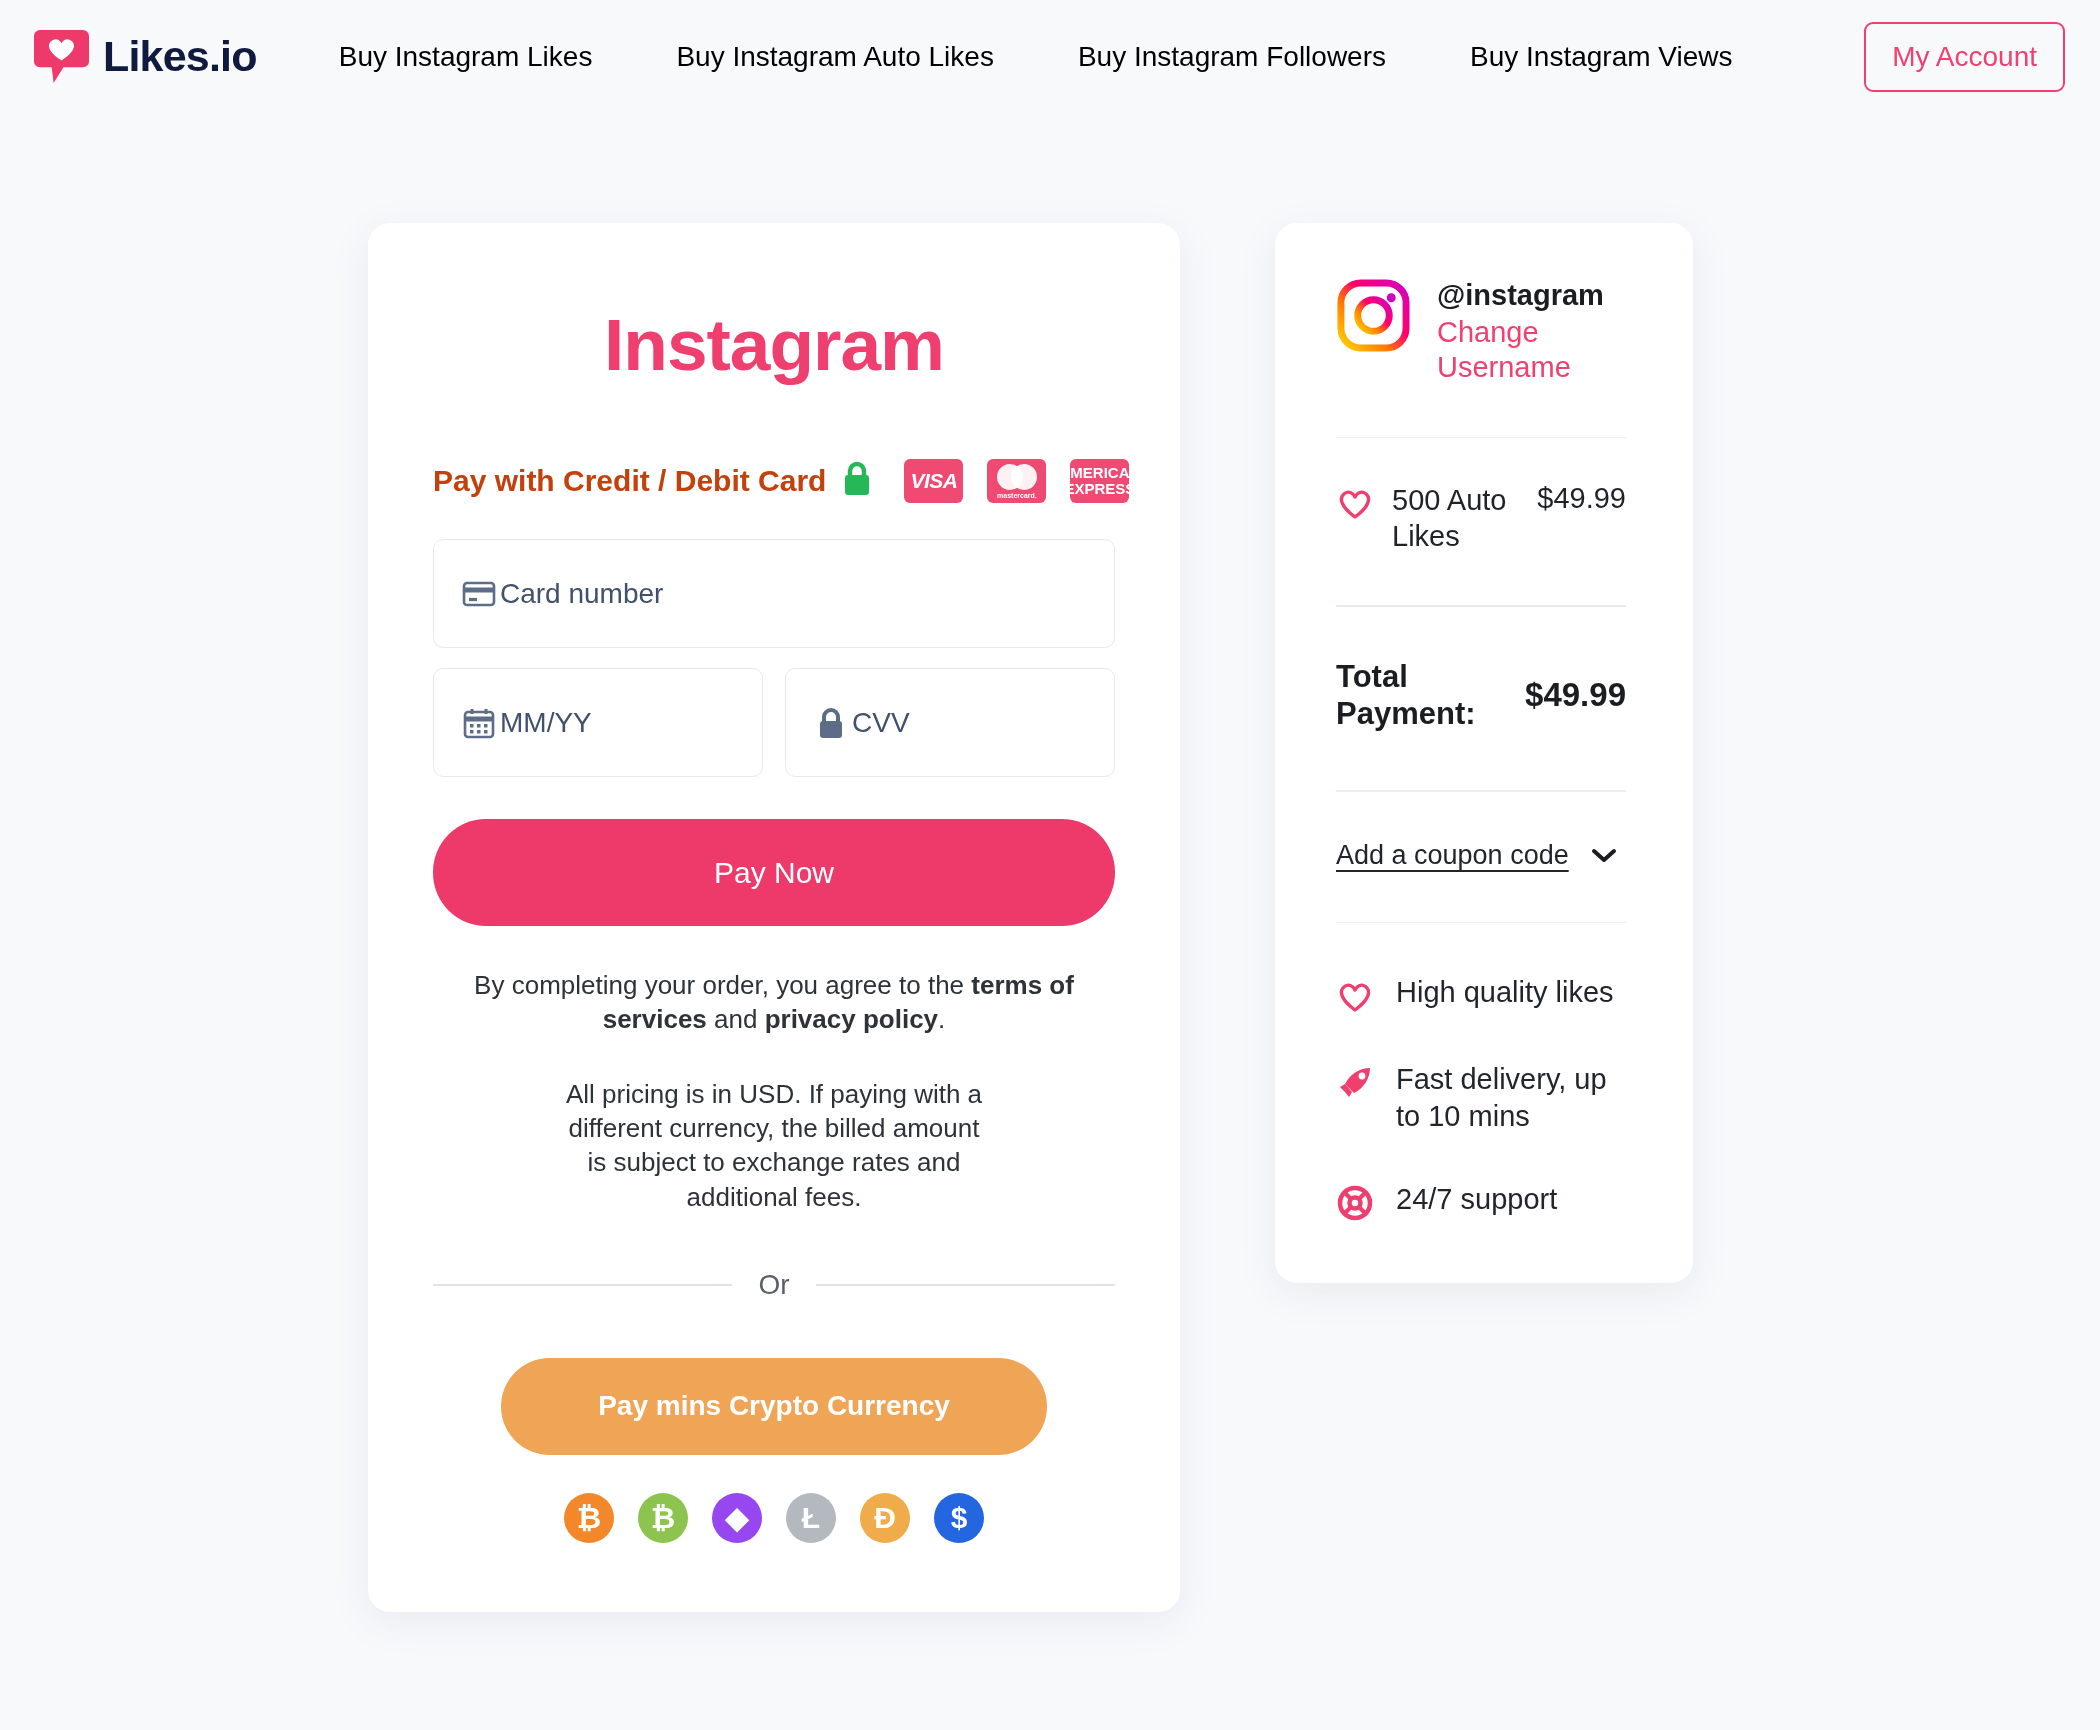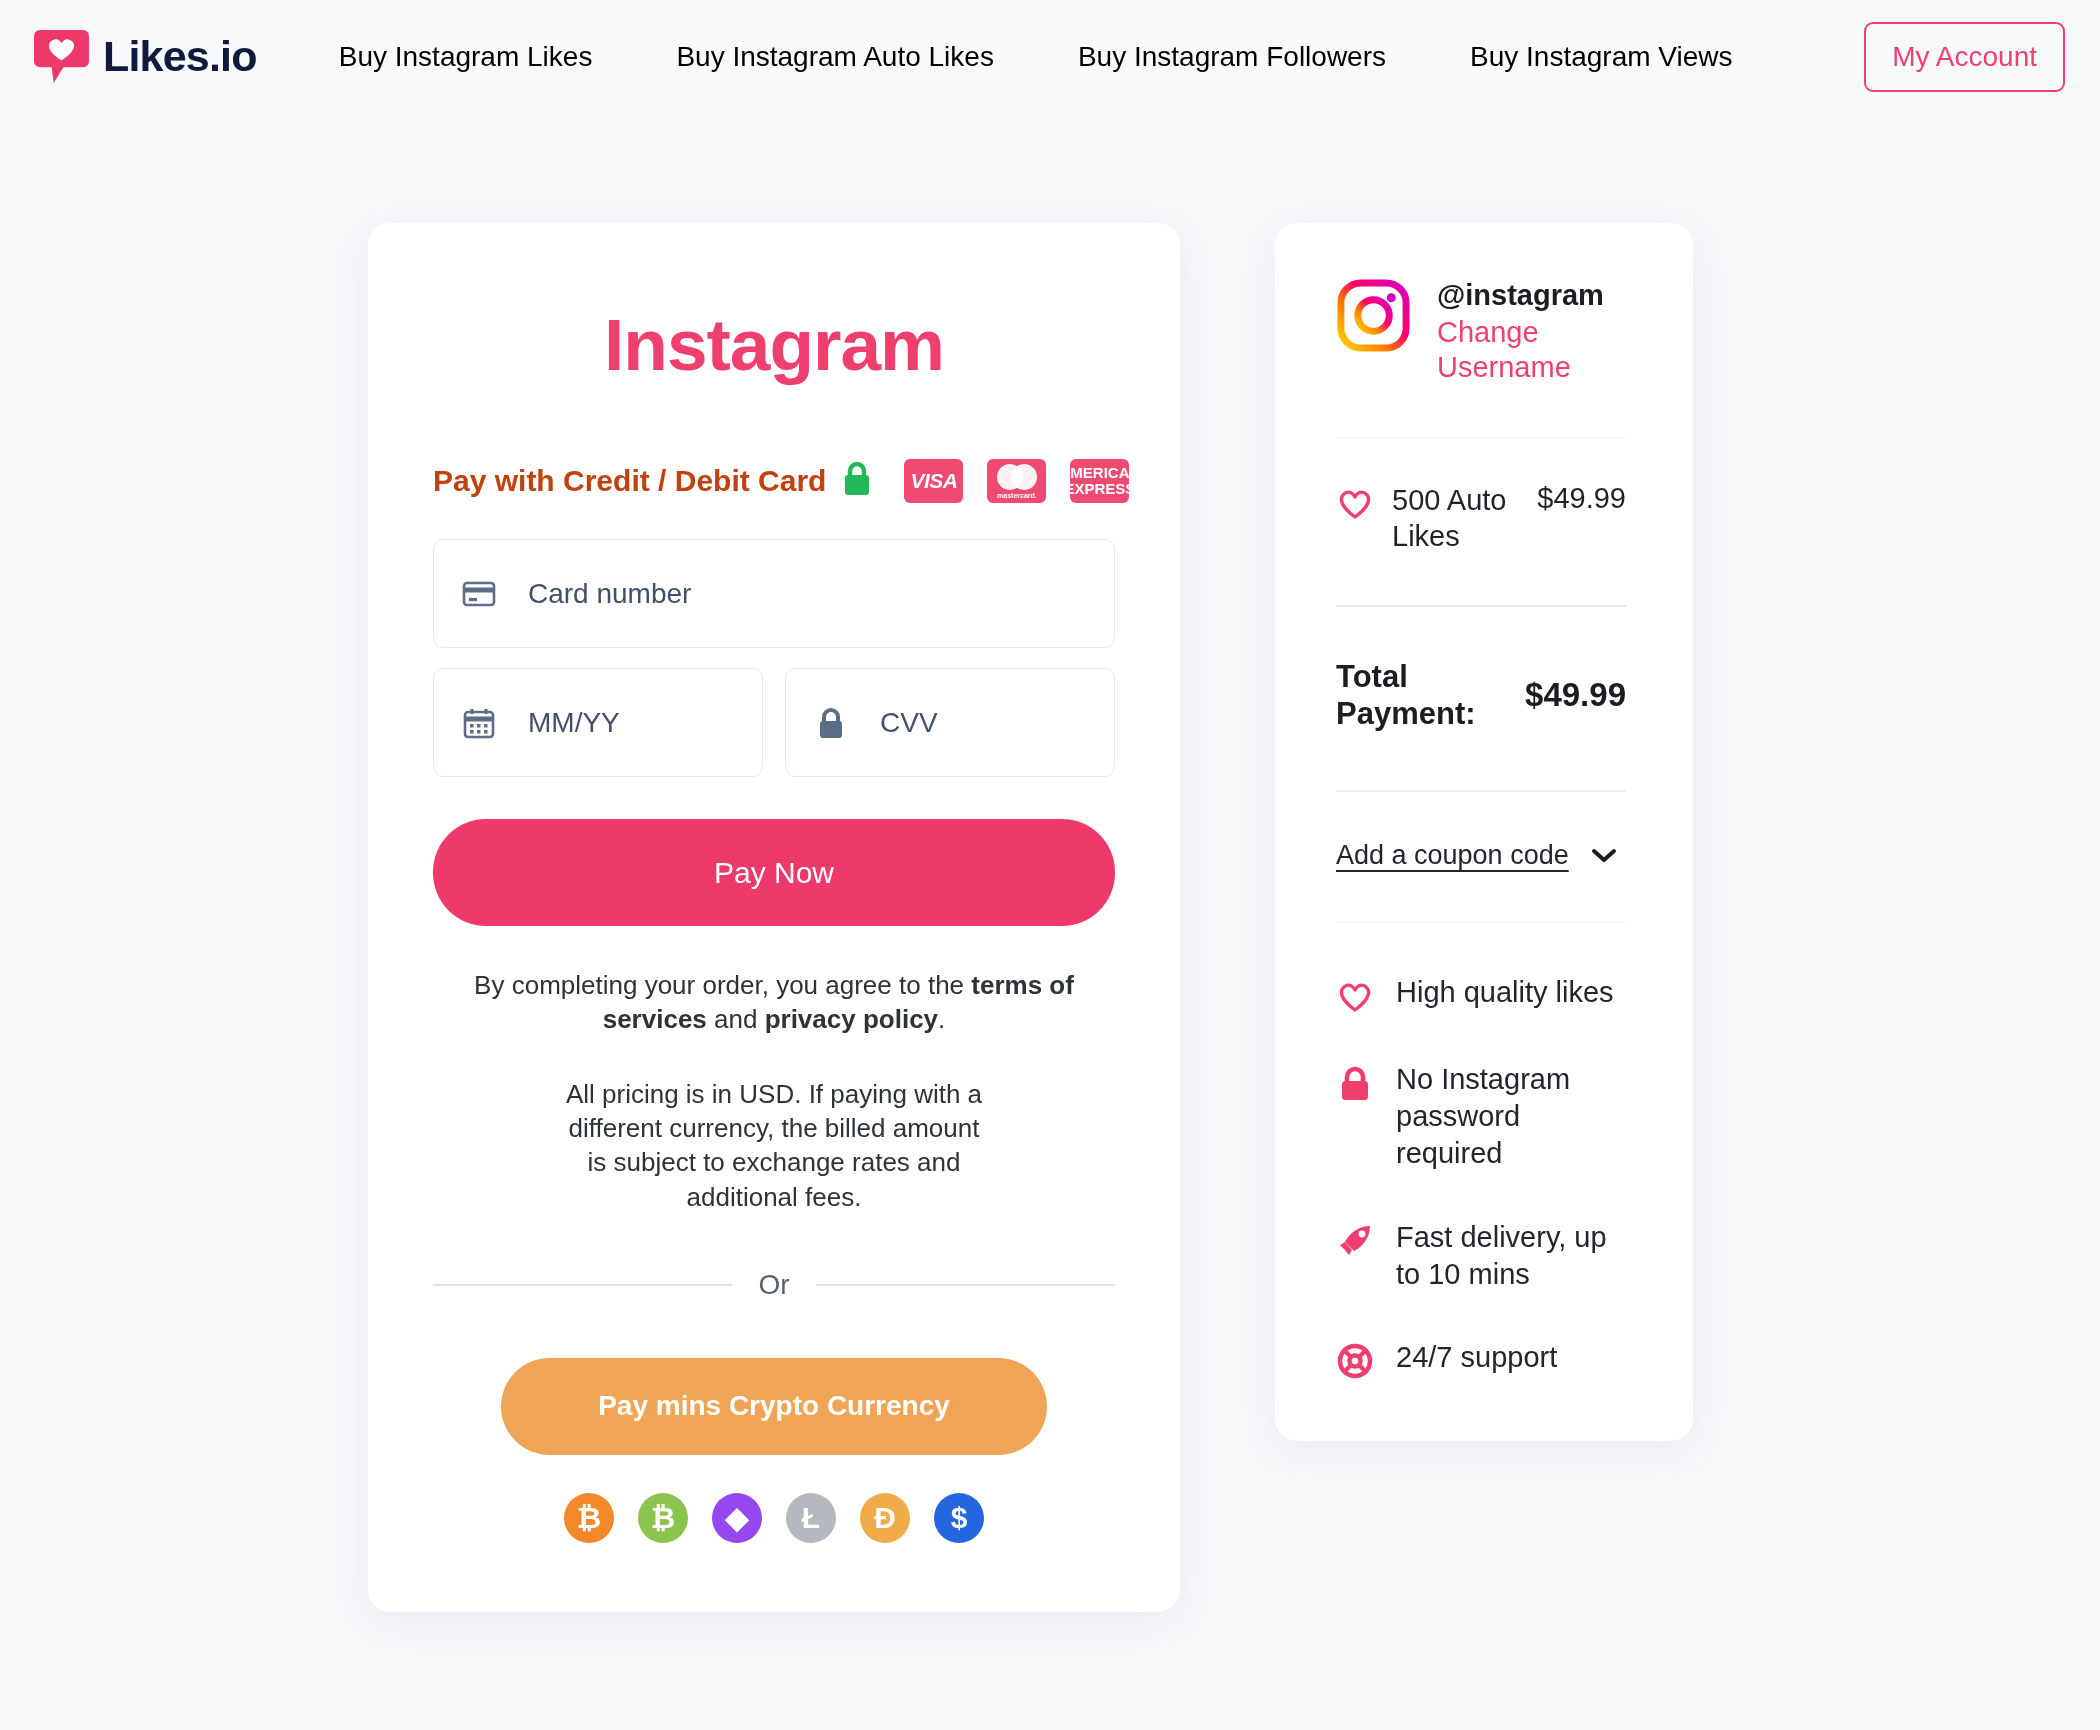--- a/index.html
+++ b/index.html
@@ -100,21 +100,21 @@
   .mc-label { font-size: 7px; font-weight: bold; margin-top: 2px; }
   .mc-inner { display: flex; flex-direction: column; align-items: center; }
 
   
   .field {
     border: 1.5px solid #e6e9ee;
     border-radius: 10px;
     height: 109px;
     display: flex; align-items: center;
     padding: 8px 28px;
-    gap: 32px;
+    gap: 4px;
     background: #fff;
     cursor: text;
   }
   .field + .field-row, .field + .field { margin-top: 20px; }
   .field-row { display: flex; gap: 22px; margin-top: 20px; }
   .field-row .field { flex: 1; margin-top: 0; }
   .field-placeholder { font-size: 28px; color: #41506b; }
   .ficon { width: 34px; height: 34px; flex: none; color: #5d6c87; }
 
   
@@ -412,29 +412,20 @@
 
       <div class="feature">
         <span class="feature-icon">
           <svg viewBox="0 0 38 38" width="38" height="38" fill="none" stroke="#ef3f6e" stroke-width="3.4" stroke-linejoin="round">
             <path d="M19 33 C4 22 3 13.5 8.5 9.5 C13 6.2 17.5 9.5 19 13 C20.5 9.5 25 6.2 29.5 9.5 C35 13.5 34 22 19 33 Z"></path>
           </svg>
         </span>
         <span class="feature-text">High quality likes</span>
       </div>
 
-      <div class="feature">
-        <span class="feature-icon">
-          <svg viewBox="0 0 38 38" width="38" height="38">
-            <path d="M11 18 V13 a8 8 0 0 1 16 0 V18" fill="none" stroke="#ef3f6e" stroke-width="4.6"></path>
-            <rect x="6" y="17" width="26" height="19" rx="3.5" fill="#ef3f6e"></rect>
-          </svg>
-        </span>
-        <span class="feature-text">No Instagram password required</span>
-      </div>
 
       <div class="feature">
         <span class="feature-icon">
           <svg viewBox="0 0 38 38" width="38" height="38">
             <path d="M34 4 C24 4 14 10 9 20 L18 29 C28 24 34 14 34 4 Z" fill="#ef3f6e"></path>
             <path d="M9 20 L4 23 L9 28 L13 33 L16 28 Z" fill="#ef3f6e"></path>
             <circle cx="26" cy="12" r="3.4" fill="#ffffff"></circle>
           </svg>
         </span>
         <span class="feature-text">Fast delivery, up to 10 mins</span>

